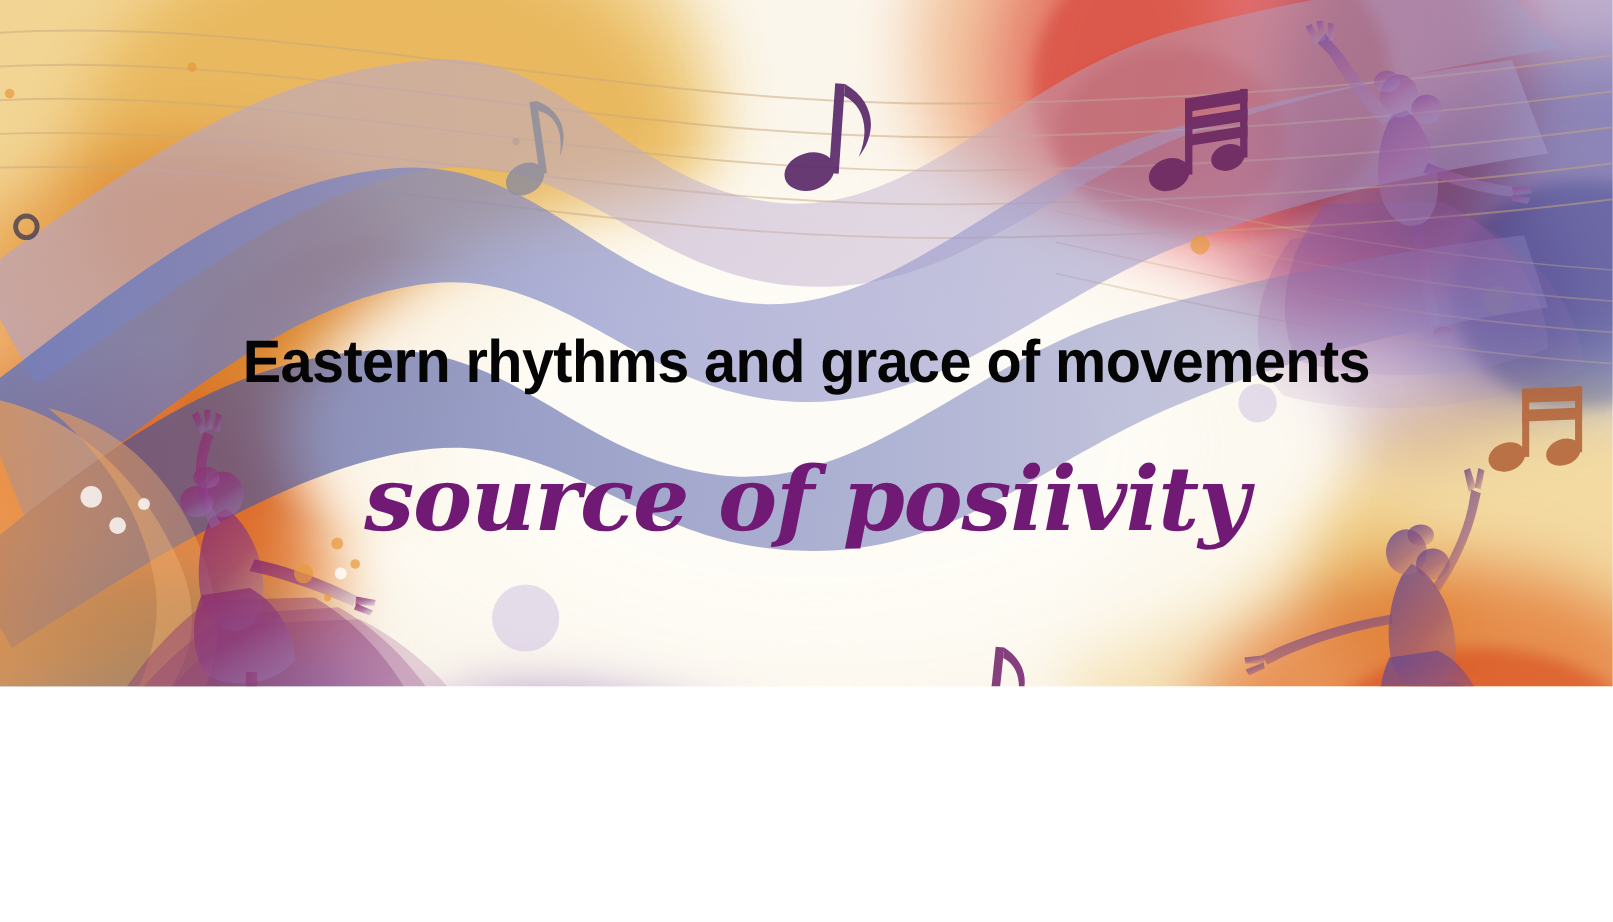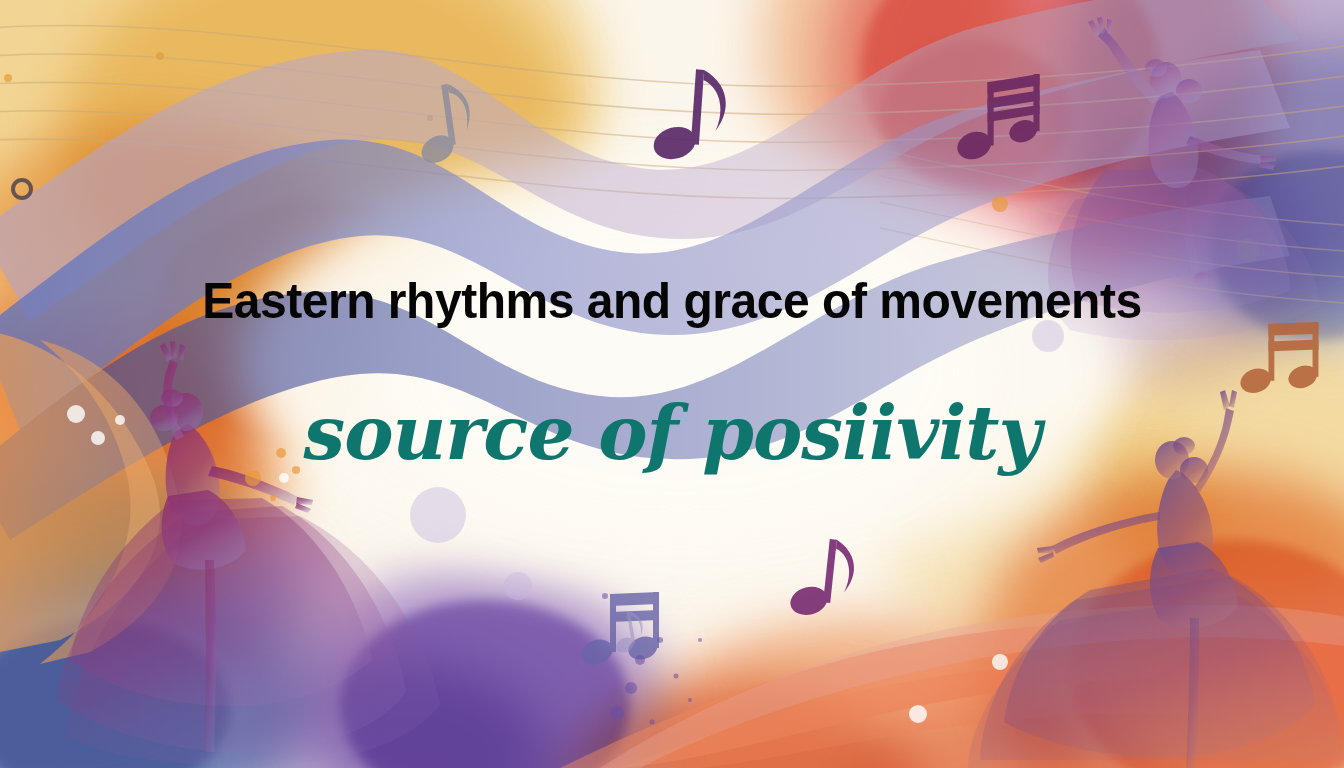--- a/index.html
+++ b/index.html
@@ -1,20 +1,20 @@
 <!DOCTYPE html>
 <html><head>
 <meta charset="utf-8">
 <style>
   html,body{margin:0;padding:0;background:#fff;}
   body{font-family:"Liberation Sans",sans-serif;}
 
   #poster{
     position:relative;
-    width:1344px;height:768px;
+    width:1344px;height:572px;
     overflow:hidden;
     background:#fbf6ec;
   }
 
   
   .blob{position:absolute;border-radius:50%;filter:blur(14px);mix-blend-mode:multiply;pointer-events:none;}
   .blob.soft{filter:blur(26px);}
   .blob.hard{filter:blur(6px);}
 
   
@@ -26,27 +26,27 @@
     text-align:center;
     font-family:"Liberation Sans",sans-serif;
     font-weight:700;
     font-size:50px;
     letter-spacing:-0.5px;
     color:#050505;
     transform:scaleX(.96);
     white-space:nowrap;
   }
   .subline{
-    position:absolute;left:0;right:0;top:390px;
+    position:absolute;left:0;right:0;top:374px;
     text-align:center;
     font-family:"DejaVu Serif","Liberation Serif",serif;
     font-weight:700;font-style:italic;
     font-size:74px;
     letter-spacing:-1px;
-    color:#0f766e;
+    color:#701a75;
     white-space:nowrap;
   }
 </style>
 </head>
 <body>
 
 <div id="poster">
 
   <div>
 

